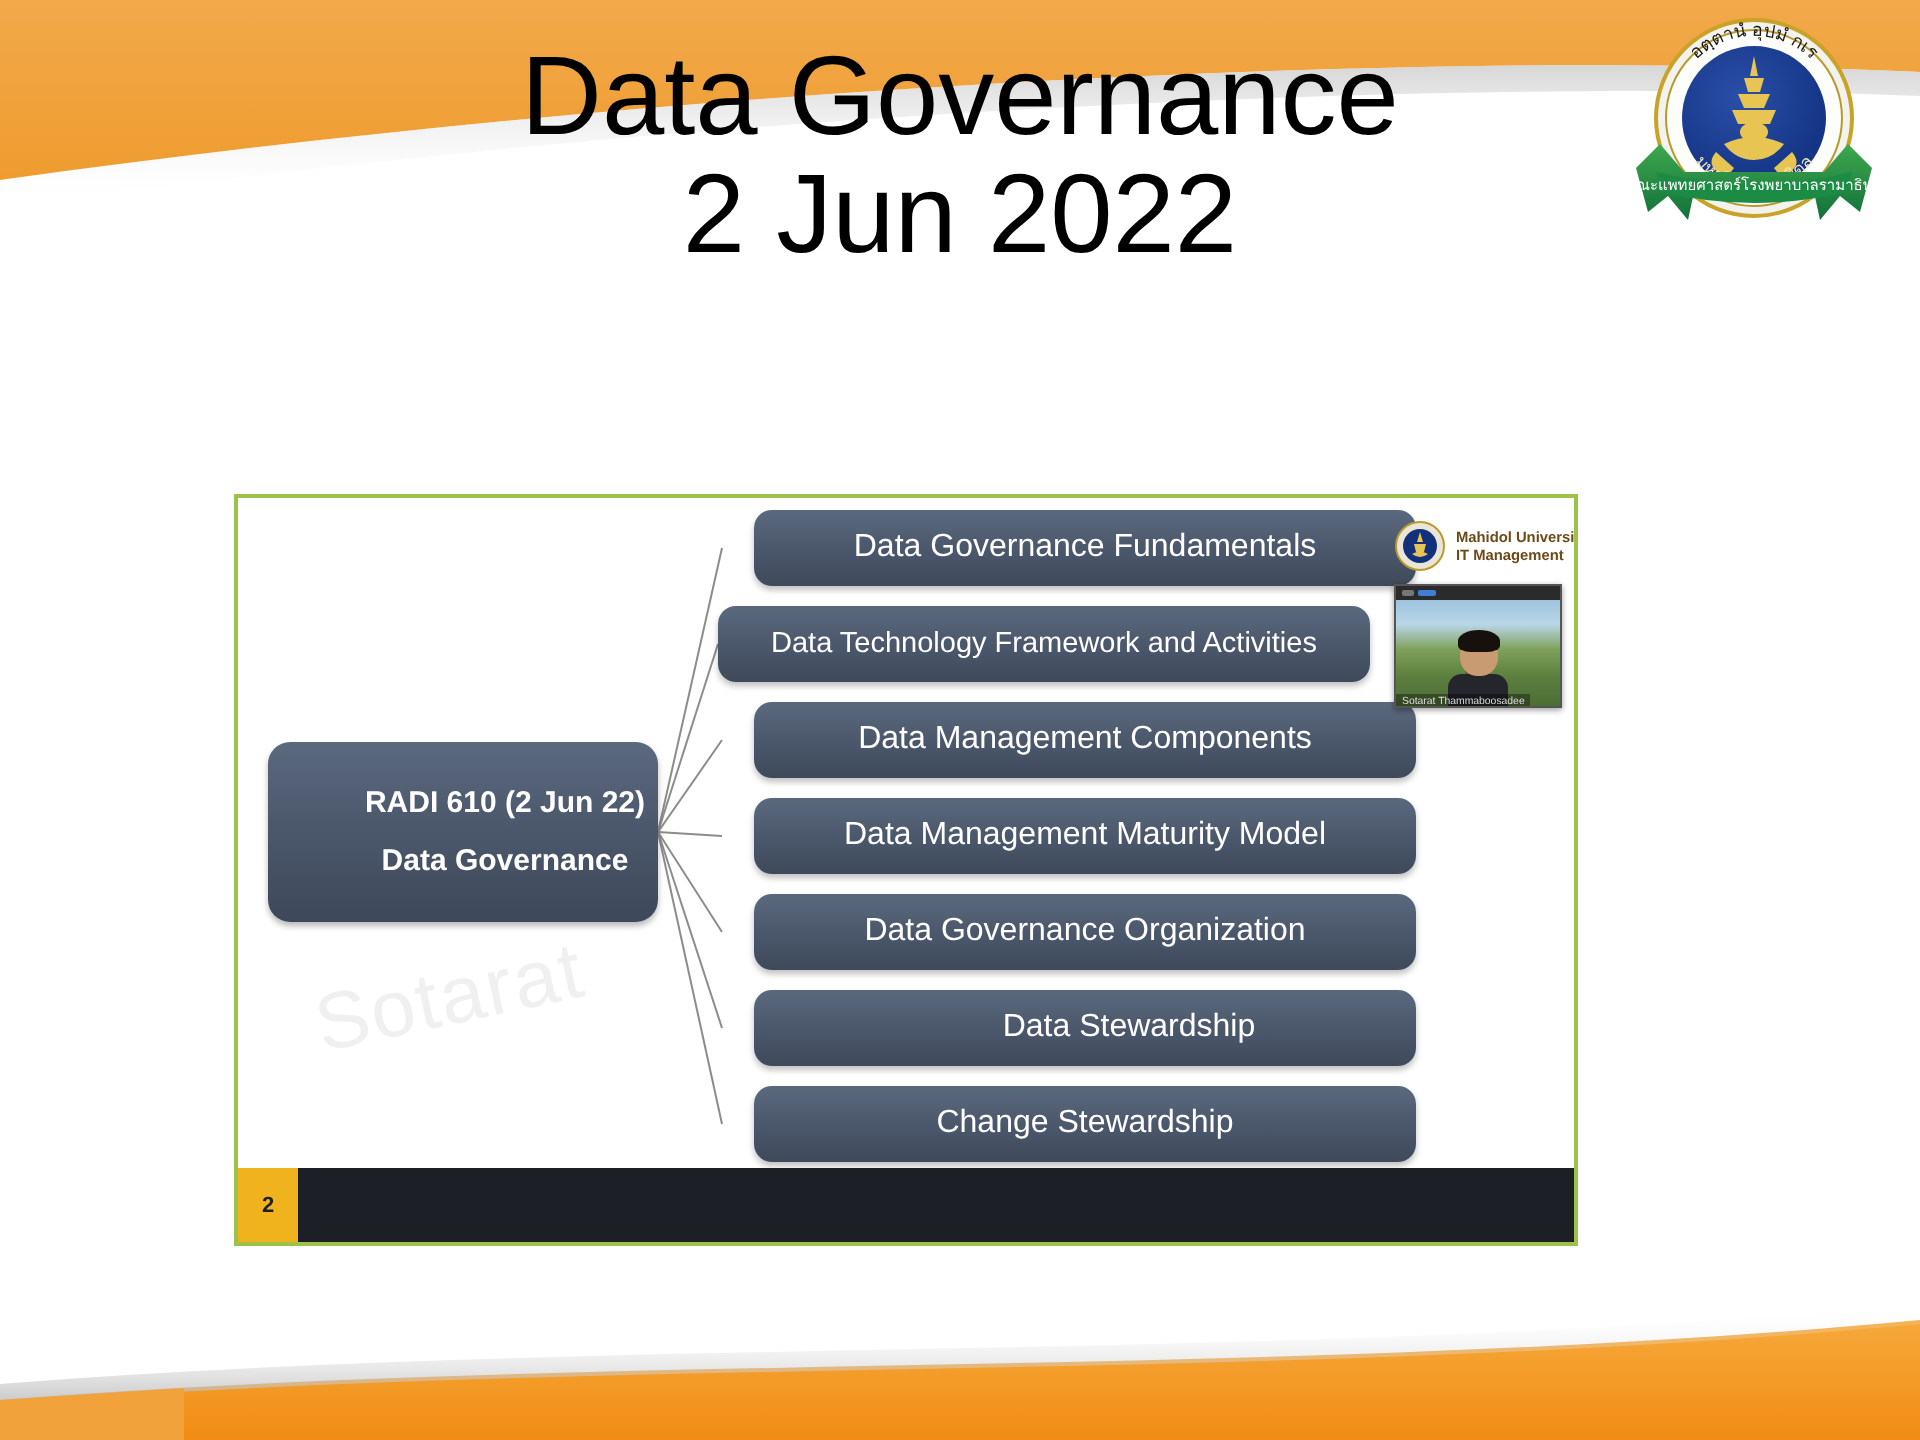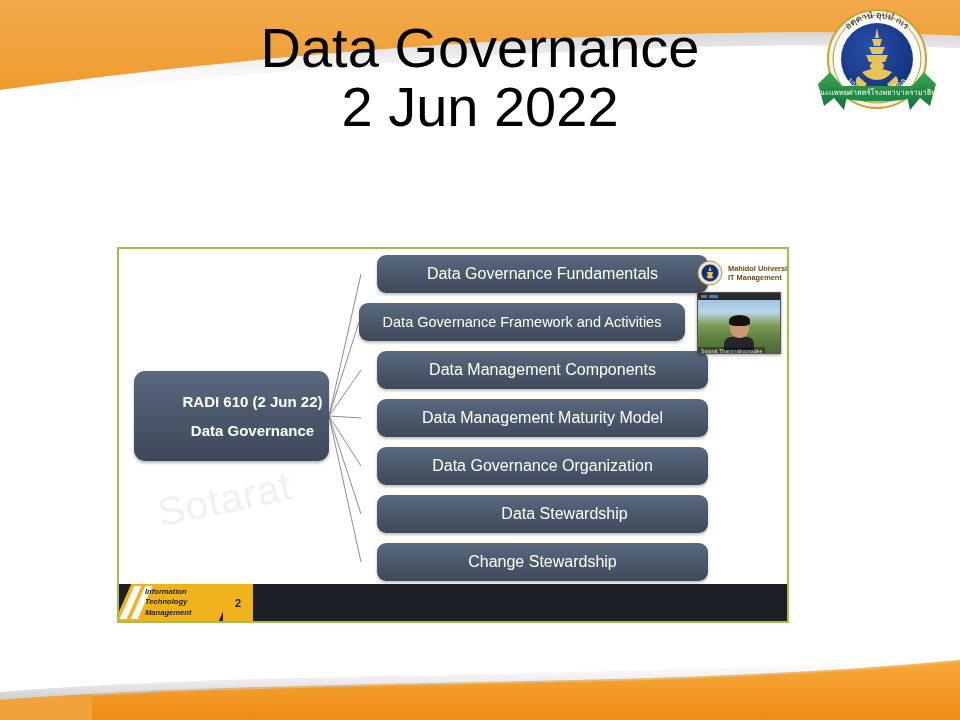--- a/index.html
+++ b/index.html
@@ -247,21 +247,21 @@
 
   <div class="root-node">
     <div class="root-line1">RADI 610 (2 Jun 22)</div>
     <div class="root-line2">Data Governance</div>
   </div>
 
   <div class="topic" style="top:6px;">
     <span>Data Governance Fundamentals</span>
   </div>
   <div class="topic wide" style="top:54px;">
-    <span>Data Governance Framework and Activities</span>
+    <span>Data Technology Framework and Activities</span>
   </div>
   <div class="topic" style="top:102px;">
     <span>Data Management Components</span>
   </div>
   <div class="topic" style="top:150px;">
     <span>Data Management Maturity Model</span>
   </div>
   <div class="topic" style="top:198px;">
     <span>Data Governance Organization</span>
   </div>
@@ -294,27 +294,17 @@
         <div class="cam-head">
           <div class="cam-hair"></div>
         </div>
         <div class="cam-body"></div>
       </div>
       <div class="cam-name">Sotarat Thammaboosadee</div>
     </div>
   </div>
 
   <div class="footer">
-    <div class="itm-badge">
-      <div class="itm-shape"></div>
-      <div class="itm-slash" style="left:8px;"></div>
-      <div class="itm-slash" style="left:19px;"></div>
-      <div class="itm-txt">
-        <div>Information</div>
-        <div>Technology</div>
-        <div>Management</div>
-      </div>
-    </div>
     <div class="page-badge">2</div>
     <div class="footer-spacer"></div>
   </div>
 
 </div>
 
 </body></html>

